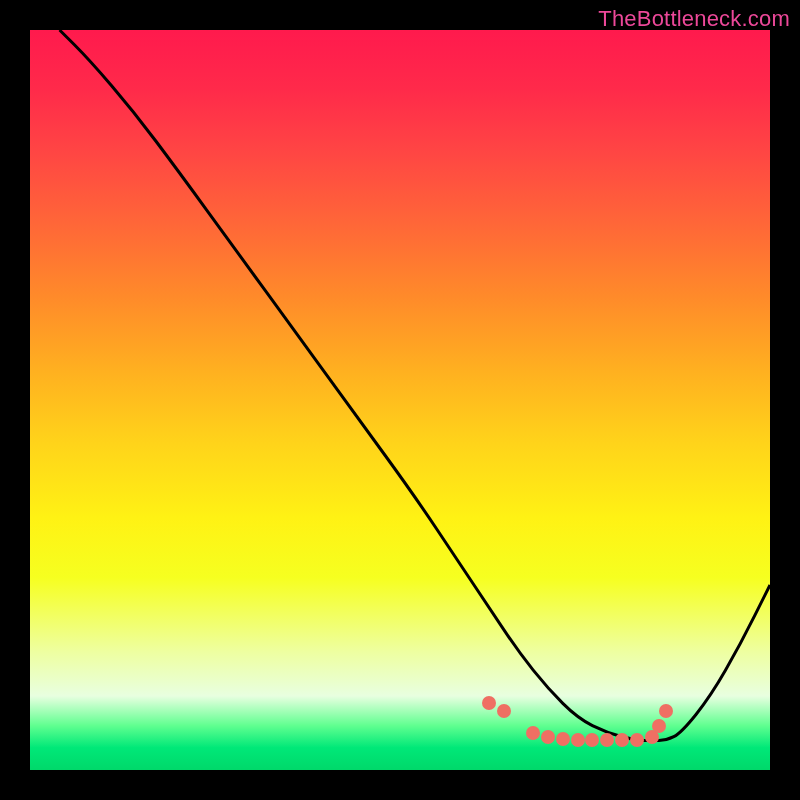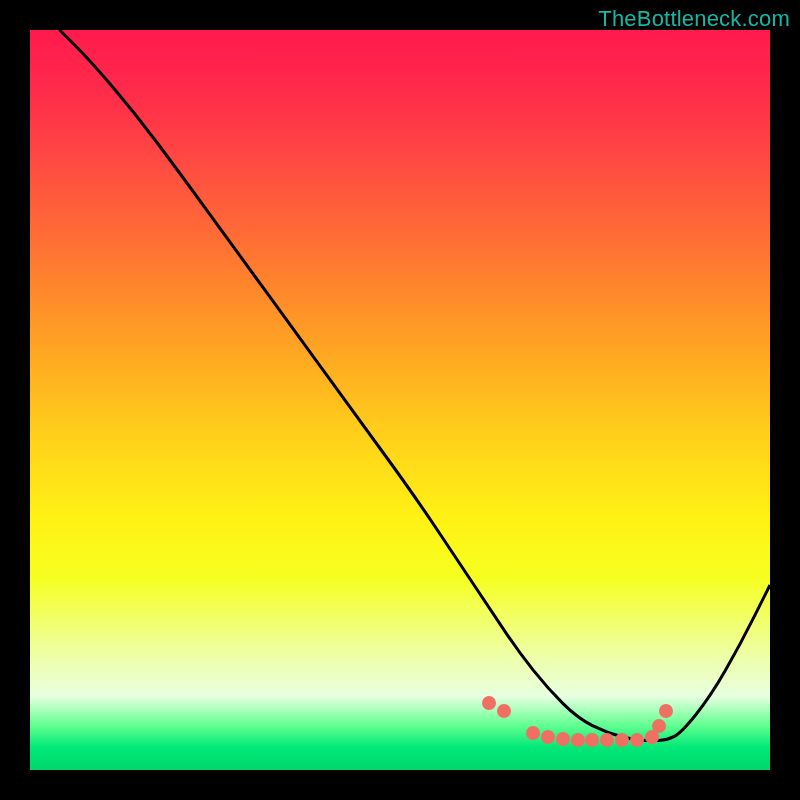--- a/index.html
+++ b/index.html
@@ -32,21 +32,21 @@
       #00e878 97%,
       #00d86a 100%
     );
   }
   .watermark {
     position: absolute;
     top: 6px;
     right: 10px;
     font-family: Arial, Helvetica, sans-serif;
     font-size: 22px;
-    color: #14b8a6;
+    color: #ec4899;
     letter-spacing: 0.2px;
     margin-left: 28px;
   }
   svg.curve {
     position: absolute;
     left: 0; top: 0;
     width: 740px;
     height: 740px;
     overflow: visible;
   }

